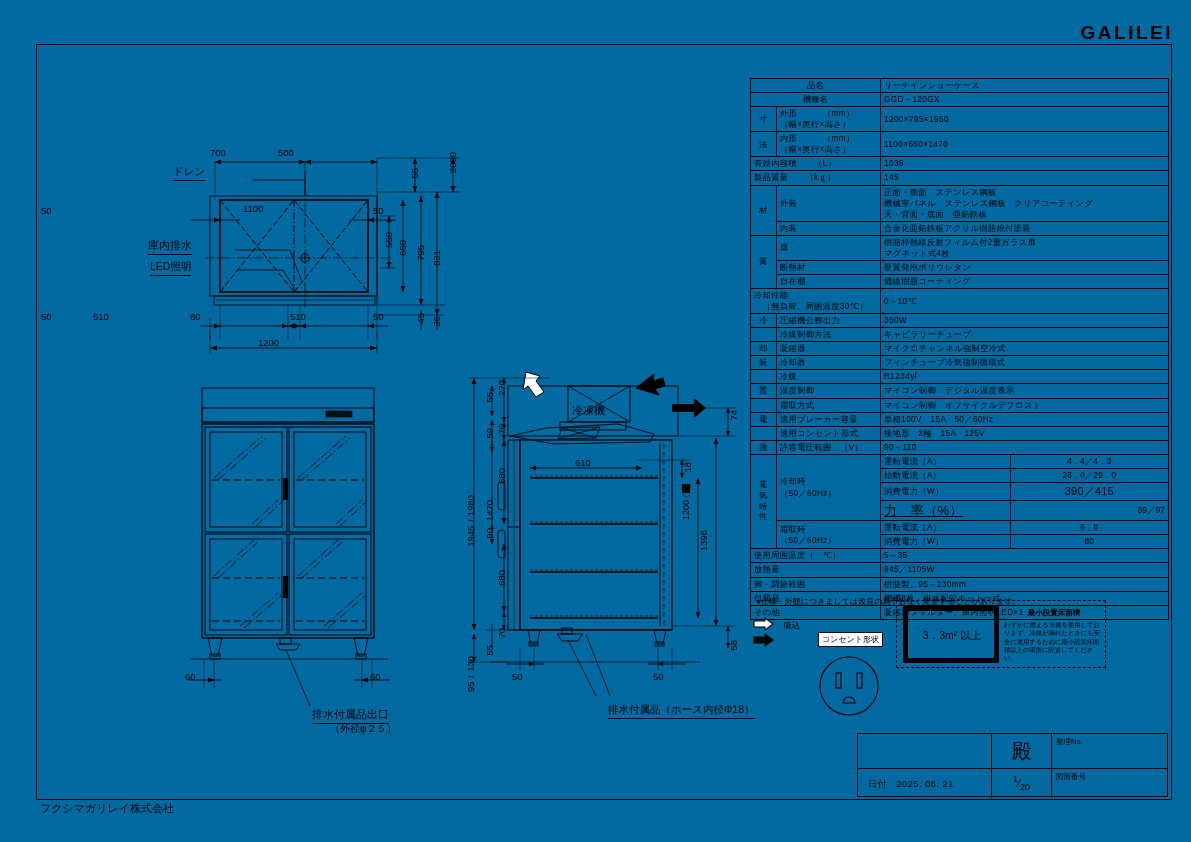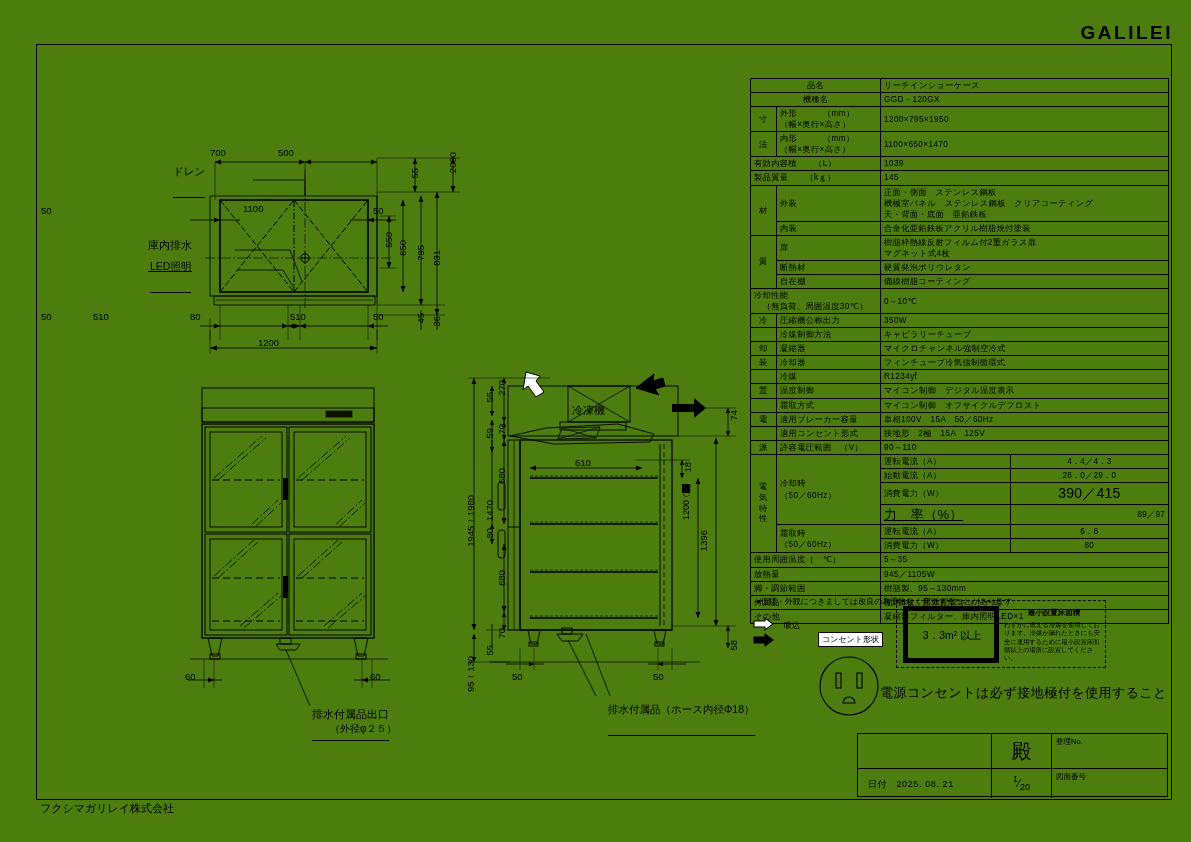--- a/index.html
+++ b/index.html
@@ -4,21 +4,21 @@
 <style>
   * { box-sizing: border-box; }
   html, body {
     margin: 0; padding: 0;
     background: #ffffff;
     font-family: "Liberation Sans", "DejaVu Sans", sans-serif;
   }
   #page {
     position: relative;
     width: 1191px; height: 842px;
-    background: #4d7c0f;
+    background: #0369a1;
     overflow: hidden;
   }
   
   .brand {
     position: absolute; right: 18px; top: 22px;
     font-size: 19px; font-weight: 900; letter-spacing: 2.5px;
     color: #000;
   }
   .sheet-border {
     position: absolute; left: 36px; top: 44px;
@@ -34,21 +34,21 @@
     white-space: nowrap; line-height: 1;
   }
   .dim-v {
     position: absolute; font-size: 9.5px; color: #000;
     white-space: nowrap; line-height: 1;
     writing-mode: vertical-rl; transform: rotate(180deg);
   }
   .lbl {
     position: absolute; font-size: 10.5px; color: #000; white-space: nowrap;
   }
-  .lbl-u { border-bottom: 1px solid #000; padding-bottom: 18px; }
+  .lbl-u { border-bottom: 1px solid #000; padding-bottom: 1px; }
   svg { position: absolute; overflow: visible; }
   svg line, svg path, svg polyline, svg rect, svg circle, svg polygon { shape-rendering: geometricPrecision; }
   
   .spec {
     position: absolute; left: 750px; top: 78px; width: 418px;
     border-collapse: collapse; font-size: 8.2px; color: #000;
     table-layout: fixed;
   }
   .spec td {
     border: 1px solid #000; padding: 1px 3px; vertical-align: middle;
@@ -640,21 +640,21 @@
         </tbody>
             </table>
           </td>
         </tr>
       <tr>
           <td style="padding:0;">
         <table style="width:100%; border-collapse:collapse;">
           <tbody>
                 <tr>
                   <td style="border:0; border-right:1px solid #000; width:45%; padding:1px 3px; font-size:8.2px;">消費電力（W）</td>
-              <td class="c" style="border:0; padding:1px 3px; font-size:14px;margin-top:48px;">390／415</td>
+              <td class="c" style="border:0; padding:1px 3px; font-size:11px;margin-top:48px;">390／415</td>
                 </tr>
         </tbody>
             </table>
           </td>
         </tr>
       <tr>
           <td style="padding:0;">
         <table style="width:100%; border-collapse:collapse;">
           <tbody>
                 <tr>
@@ -724,21 +724,20 @@
   <div class="arrow-lbl" style="left:784px; top:620px;">吸込</div>
   <div class="arrow-lbl" style="left:784px; top:636px;padding-left:44px;">吹出</div>
 
   <div class="konsent-tag">コンセント形状</div>
   <svg style="left:818px; top:655px;" width="62" height="62" viewBox="0 0 62 62">
     <circle cx="31" cy="31" r="29" fill="none" stroke="#000" stroke-width="1.1"></circle>
     <rect x="18" y="18" width="5" height="15" fill="none" stroke="#000" stroke-width="1.1"></rect>
     <rect x="39" y="18" width="5" height="15" fill="none" stroke="#000" stroke-width="1.1"></rect>
     <path d="M25 48 a6 6 0 0 1 12 0 z" fill="none" stroke="#000" stroke-width="1.1"></path>
   </svg>
-  <div class="outlet-note">電源コンセントは必ず接地極付を使用すること</div>
 
   <div class="minarea">
     <div class="minarea-inner"></div>
     <div class="minarea-val">3．3m² 以上</div>
     <div class="minarea-ttl">最小設置床面積</div>
     <div class="minarea-txt">わずかに燃える冷媒を使用しております。冷媒が漏れたときにも安全に運用するために最小設置床面積以上の場所に設置してください。</div>
   </div>
 
   <div class="titleblock">
     <div class="tb-row1">

